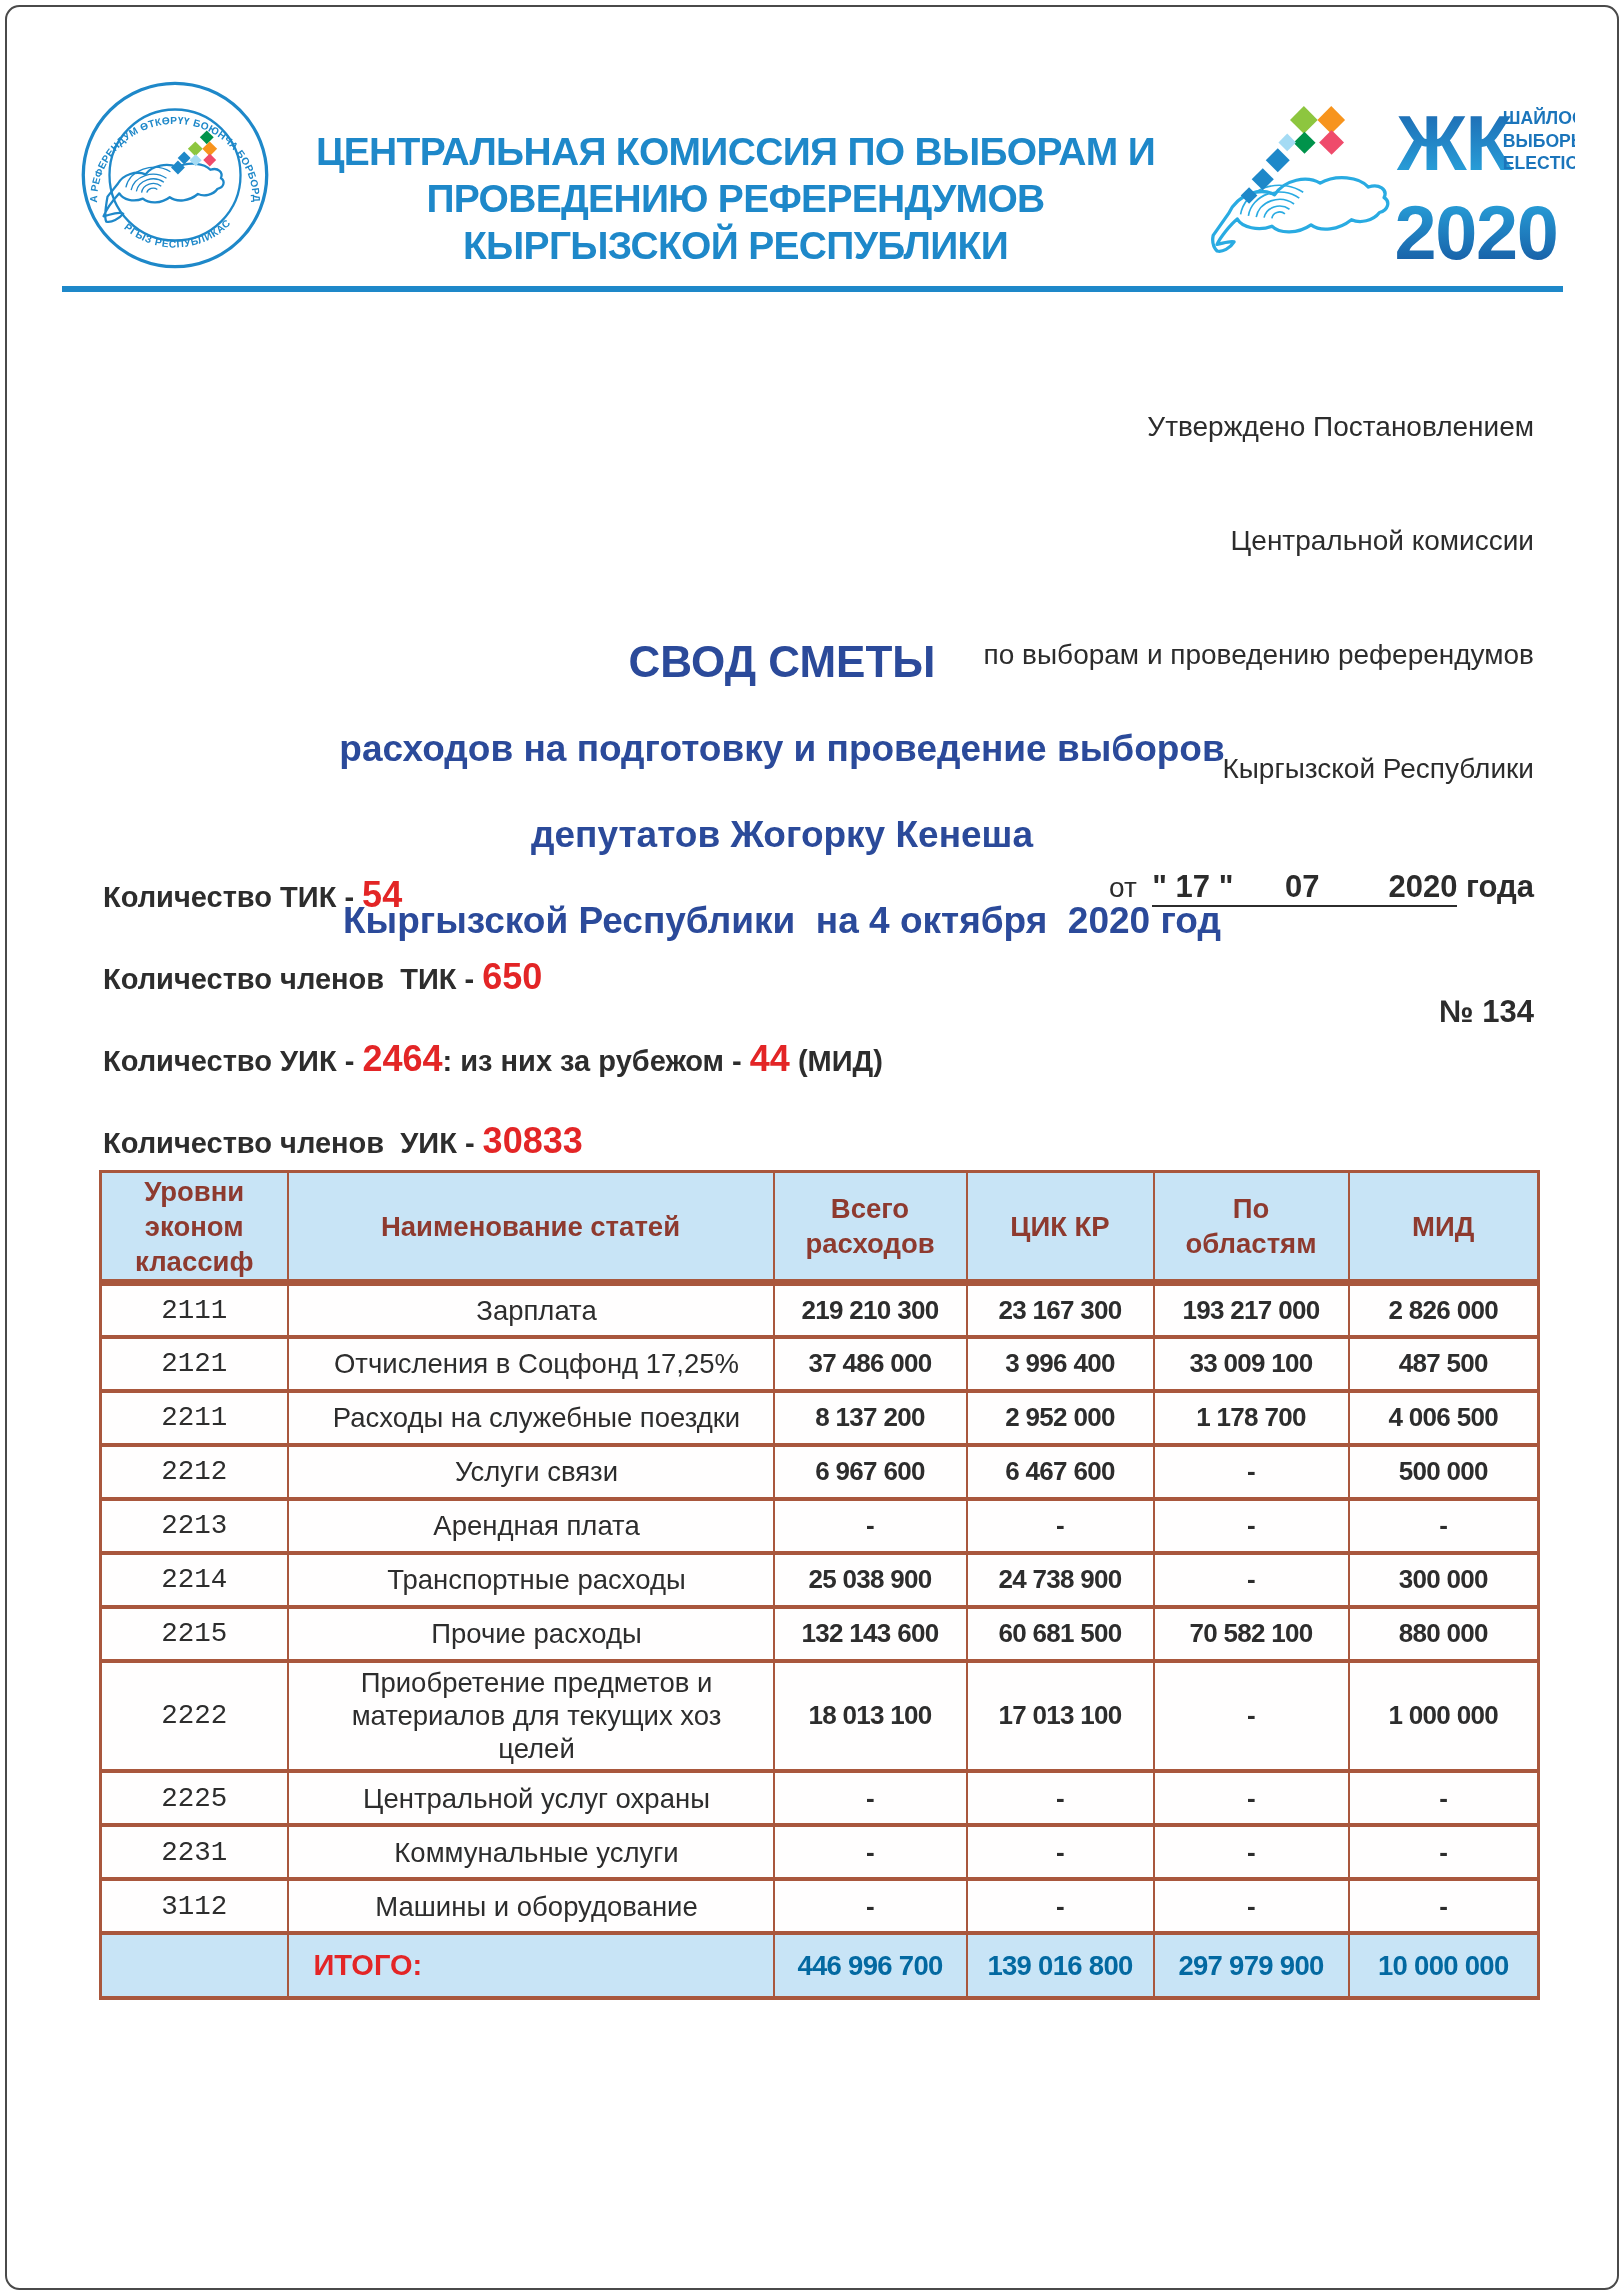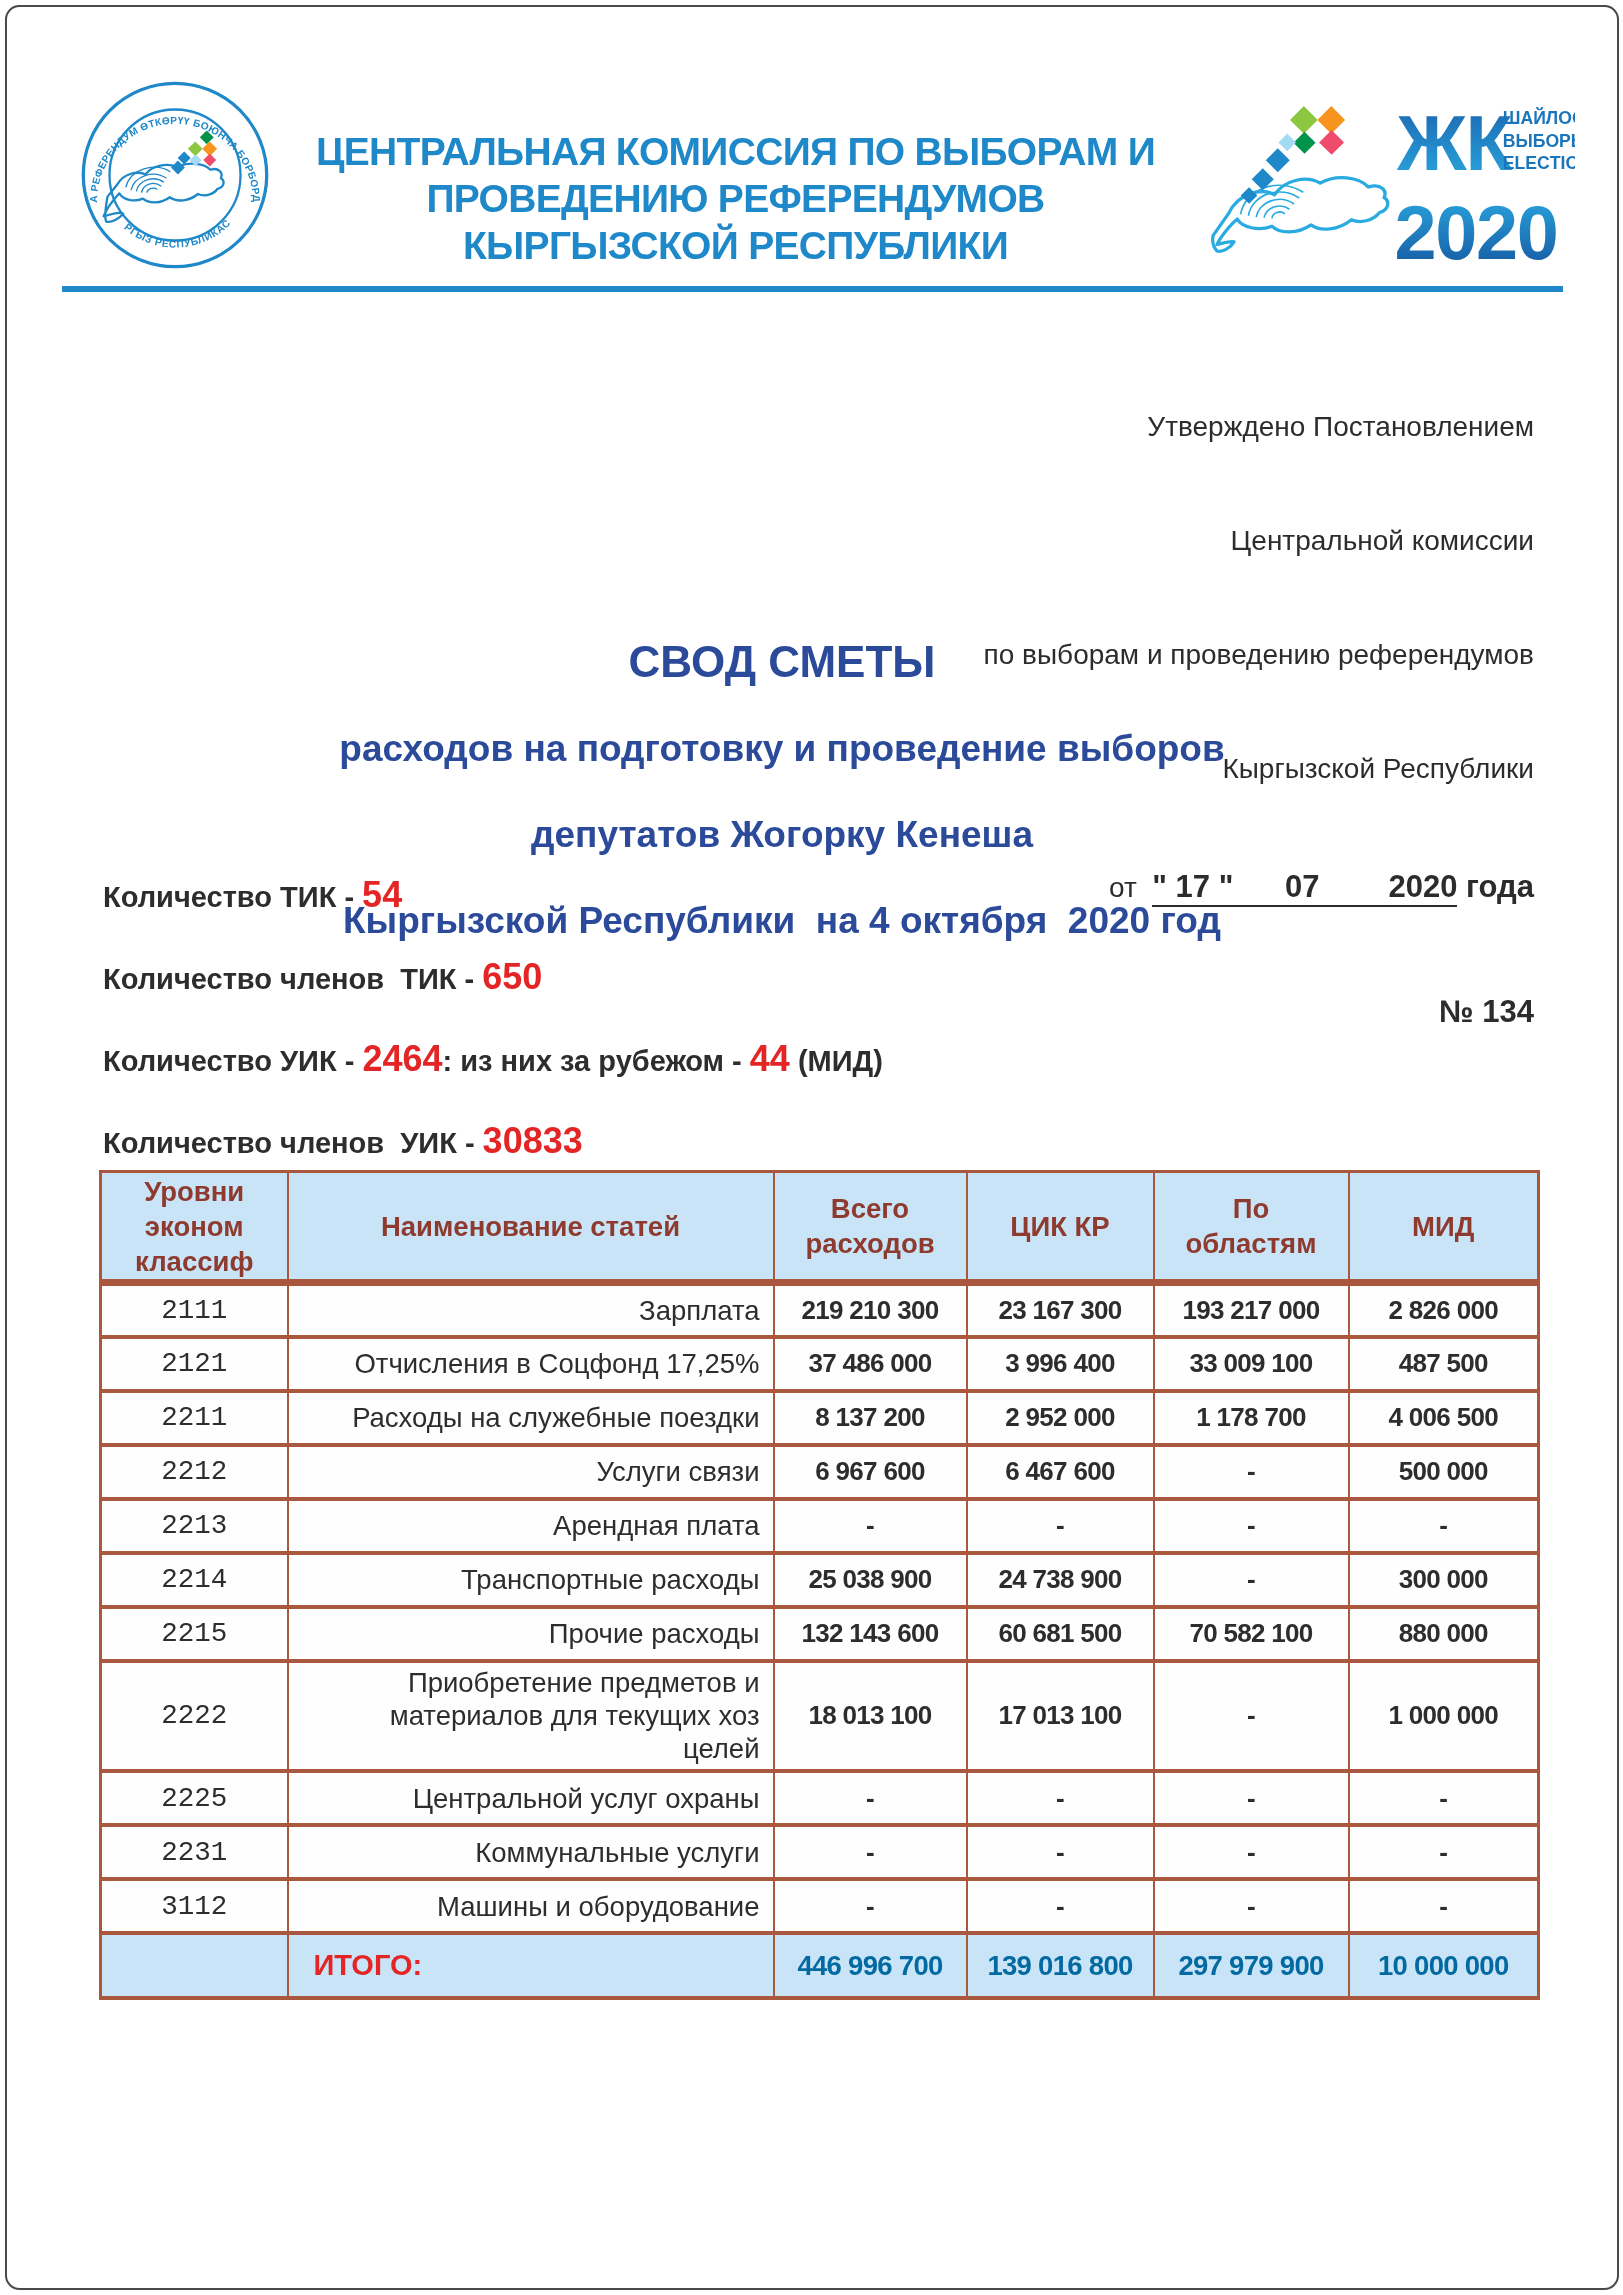--- a/index.html
+++ b/index.html
@@ -54,21 +54,21 @@
     border-top-width:3.9px; border-bottom-width:7.2px;
     background:#c8e4f6; color:#8e3a2f; font-weight:bold; font-size:27.5px;
     line-height:35px; white-space:pre-line; text-align:center;
     height:111px; vertical-align:middle;
   }
   .budget-table td {
     border-top-width:4.6px; border-bottom-width:4.6px;
     height:54px; vertical-align:middle; background:#fffefe;
   }
   .code-cell { text-align:center; font-size:27.5px; color:#2d2d2d;font-family:Liberation Mono, monospace; }
-  .name-cell { text-align:right; padding:3.9px 13px 3.9px 25px; font-size:27.5px; line-height:33px; color:#2d2d2d; }
+  .name-cell { text-align:center; padding:3.9px 13px 3.9px 25px; font-size:27.5px; line-height:33px; color:#2d2d2d; }
   .num-cell  { text-align:center; font-weight:bold; font-size:26px; letter-spacing:-0.7px; color:#2d2d2d; white-space:nowrap; }
   .total-row td { background:#c8e4f6; height:65px; }
   .total-label { text-align:left; padding-left:25px; font-weight:bold; font-size:29px; color:#e32526; }
   .total-num   { text-align:center; font-weight:bold; font-size:27.5px; letter-spacing:-0.7px; color:#0369a1; white-space:nowrap; }
 </style>
 </head>
 <body>
 
 <div class="page-border"></div>
 

